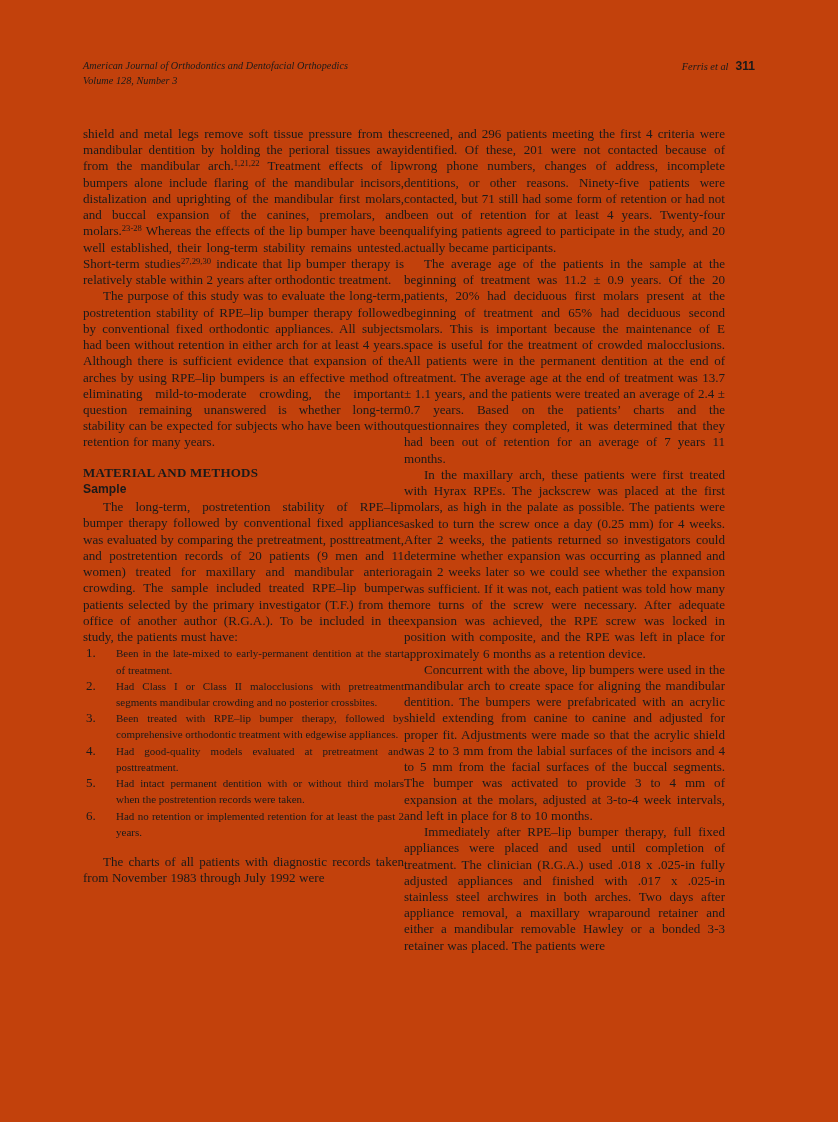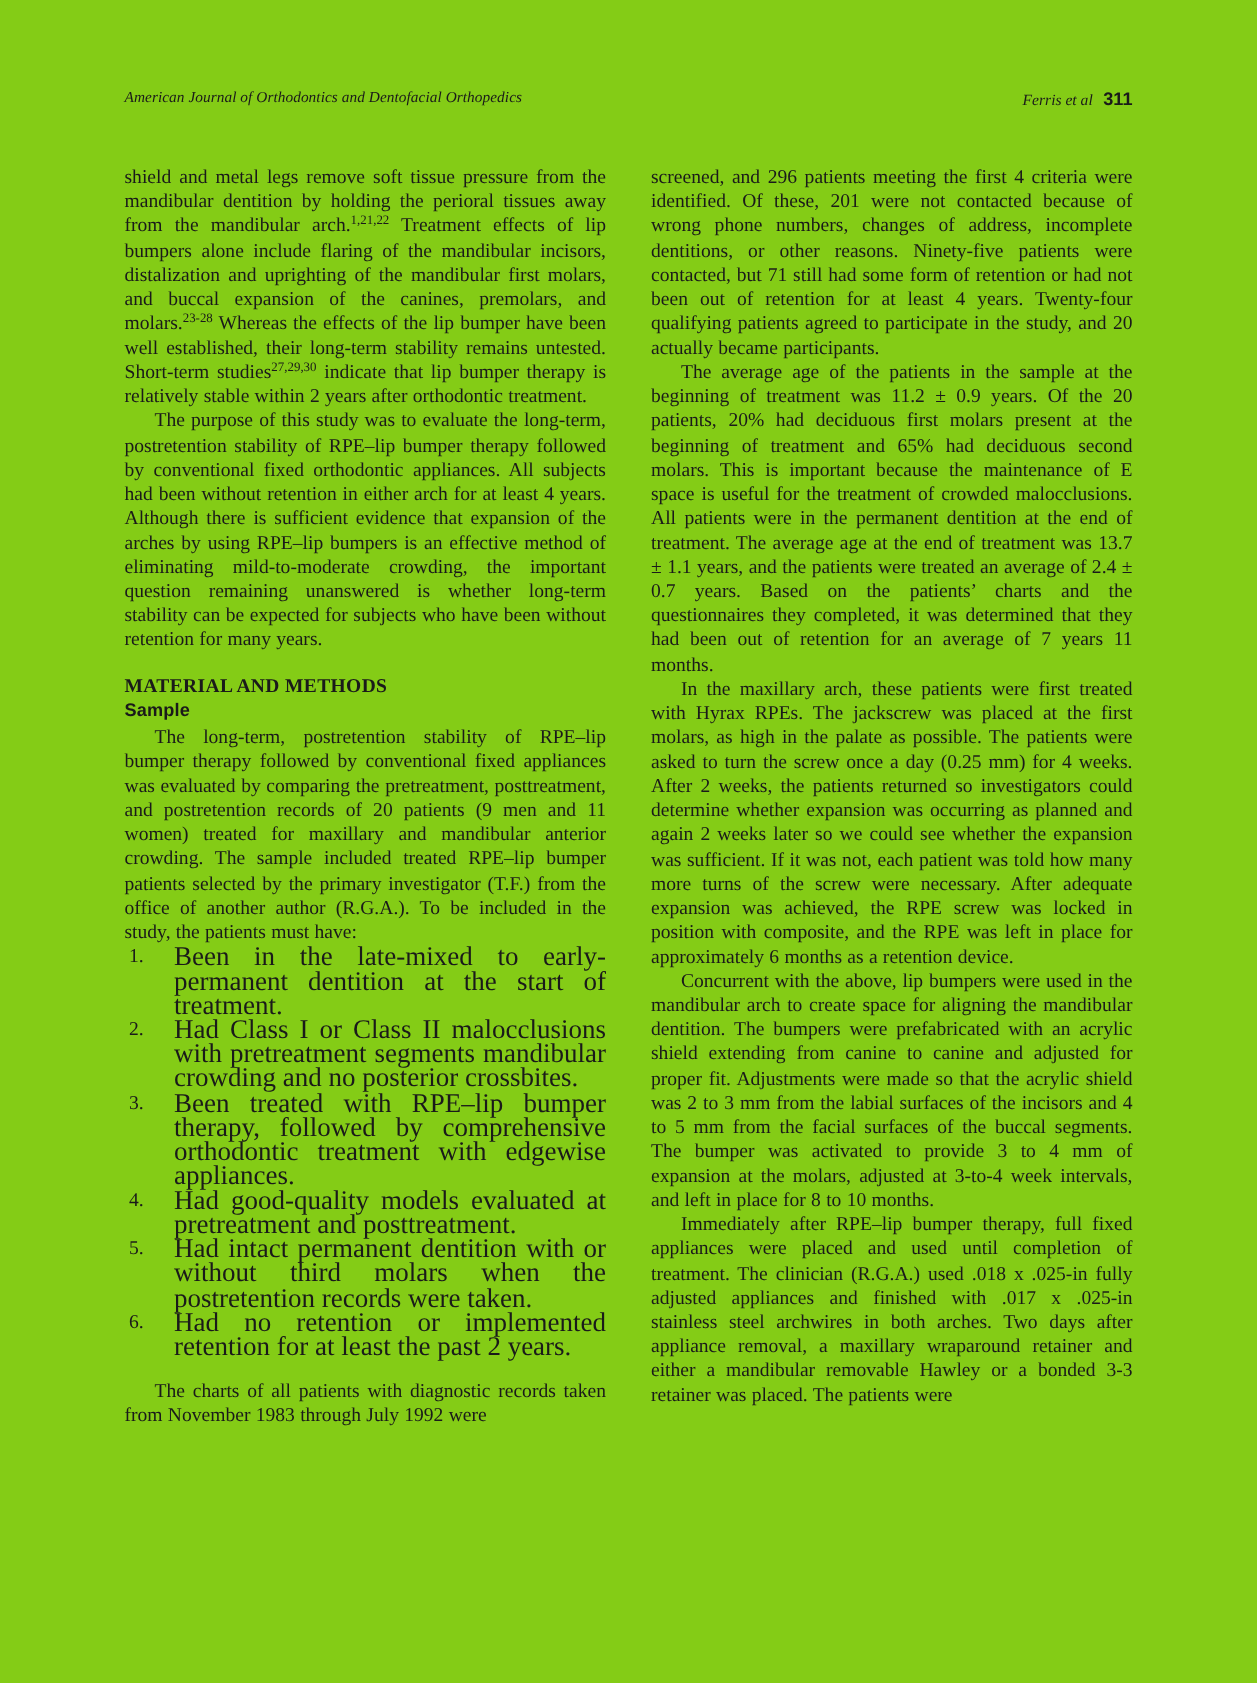--- a/index.html
+++ b/index.html
@@ -13,21 +13,21 @@
     font-family: "Liberation Serif", "DejaVu Serif", serif;
     color: #1a1a1a;
     position: relative;
     overflow: hidden;
   }
   .page {
     position: absolute;
     left: 0; top: 0;
     width: 838px;
     height: 1122px;
-    background: #84cc16;
+    background: #c2410c;
   }
 
   
   .running-head {
     position: absolute;
     left: 83px;
     top: 59px;
     width: 672px;
     display: flex;
     justify-content: space-between;
@@ -57,25 +57,24 @@
     font-size: 12.1px;
     margin-left: 7px;
     font-family: "Liberation Sans", sans-serif;
     text-align: right;
   }
 
   
   .columns {
     position: absolute;
     left: 83px;
-    top: 110px;
+    top: 126px;
     width: 673px;
     height: 925px;
     display: flex;
-    gap: 30px;
   }
   .col {
     width: 321px;
     position: relative;
   }
 
   p.body-text {
     margin: 0;
     font-size: 13.05px;
     line-height: 16.23px;
@@ -115,21 +114,21 @@
   ol.criteria {
     margin: 0;
     padding: 0;
     list-style: none;
     counter-reset: crit;
   }
   ol.criteria > li {
     counter-increment: crit;
     position: relative;
     padding-left: 33px;
-    font-size: 18px;
+    font-size: 11px;
     line-height: 16.23px;
     text-align: justify;
   }
   ol.criteria > li::before {
     content: counter(crit) ".";
     position: absolute;
     left: 3px;
     top: 0;
     font-size: 13.05px;
     line-height: 16.23px;
@@ -139,20 +138,21 @@
   .para-gap-top { padding-top: 13.5px; }
 </style>
 </head>
 <body>
 
 <div class="page">
 
   <div class="running-head">
     <div class="rh-left">
       <div>American Journal of Orthodontics and Dentofacial Orthopedics</div>
+      <div class="vol-line">Volume 128, Number 3</div>
     </div>
     <div class="rh-right">
       <span class="authors">Ferris et al</span><span class="pagenum">311</span>
     </div>
   </div>
 
   <div class="columns">
 
     <div class="col">
 

